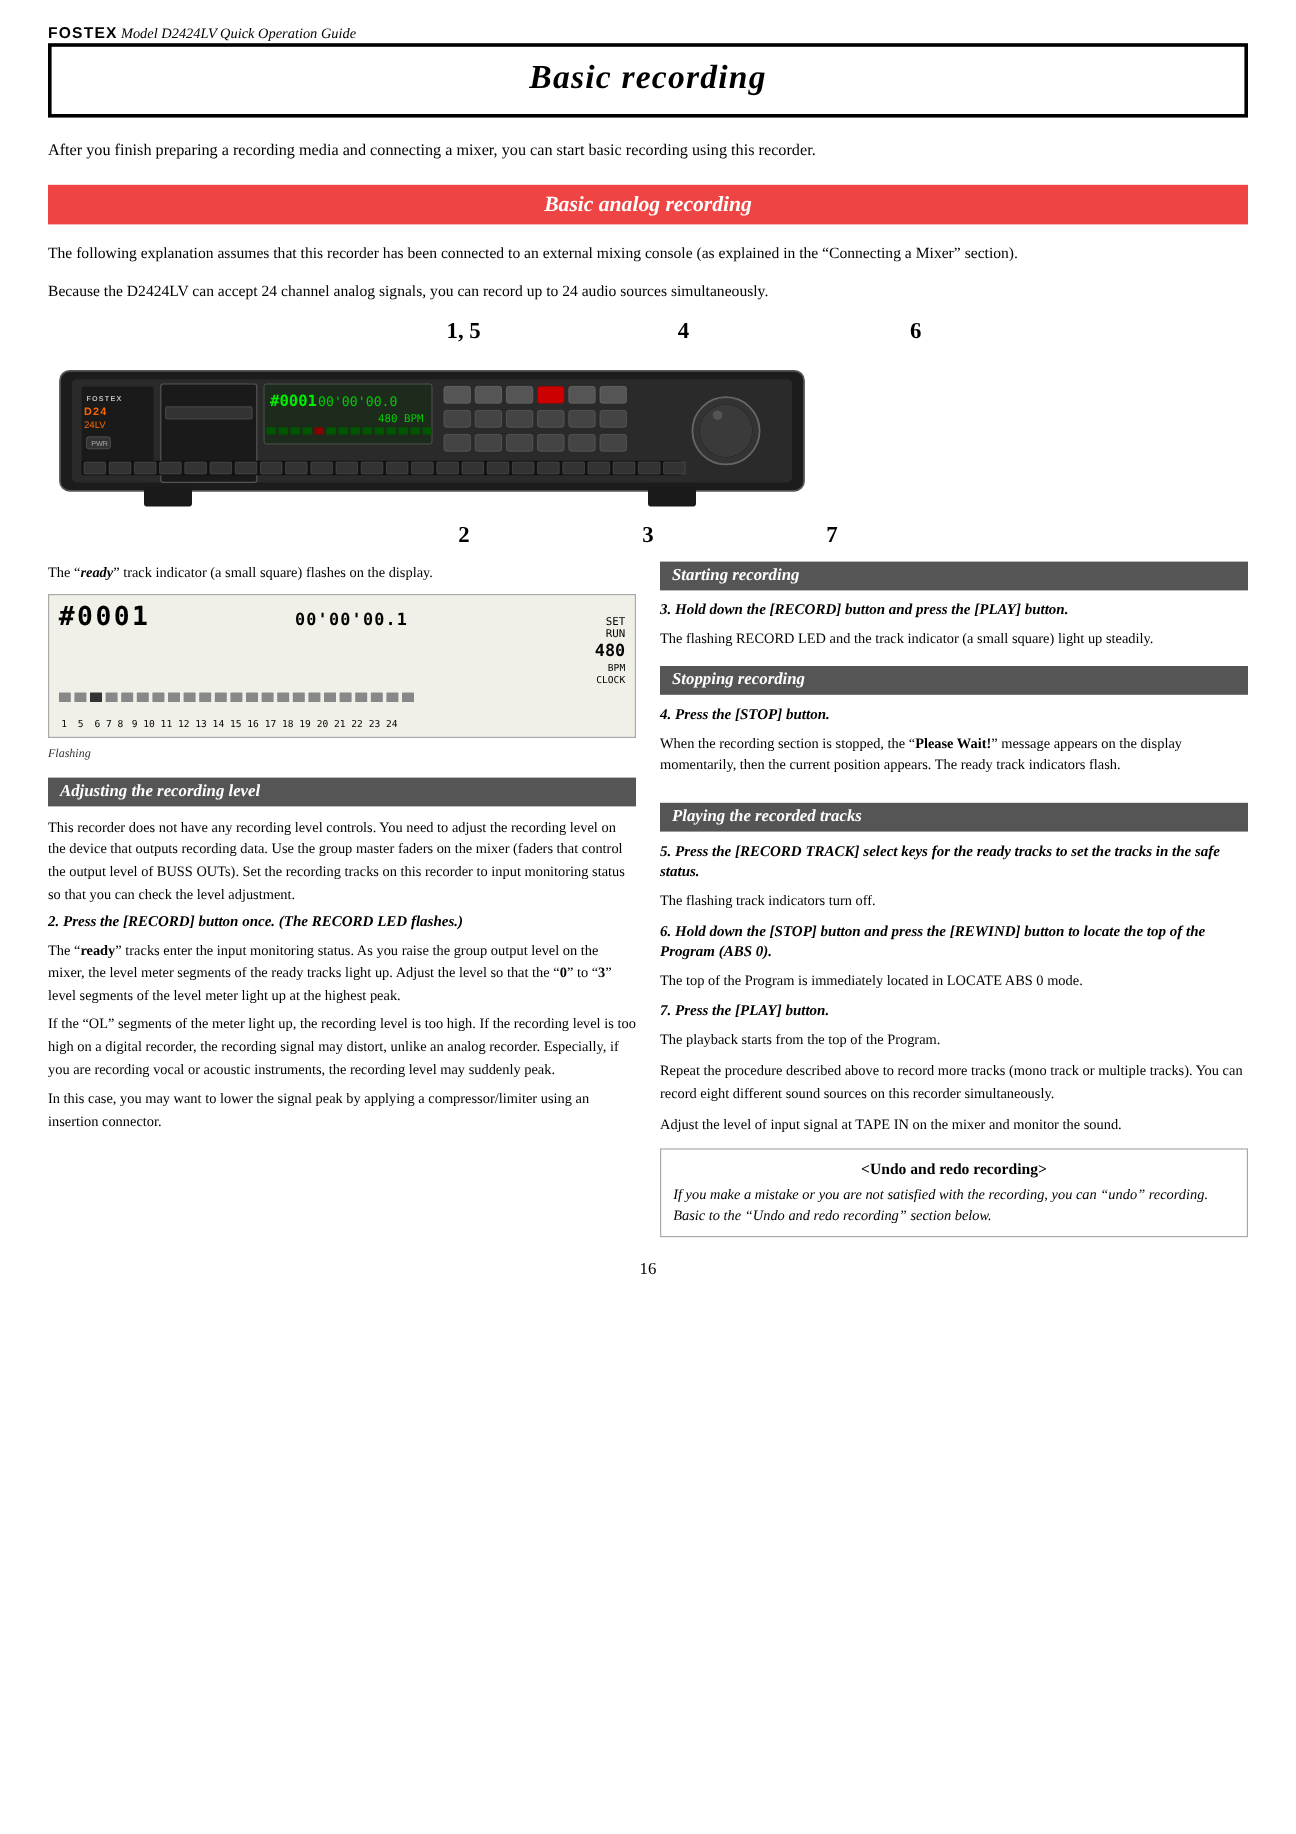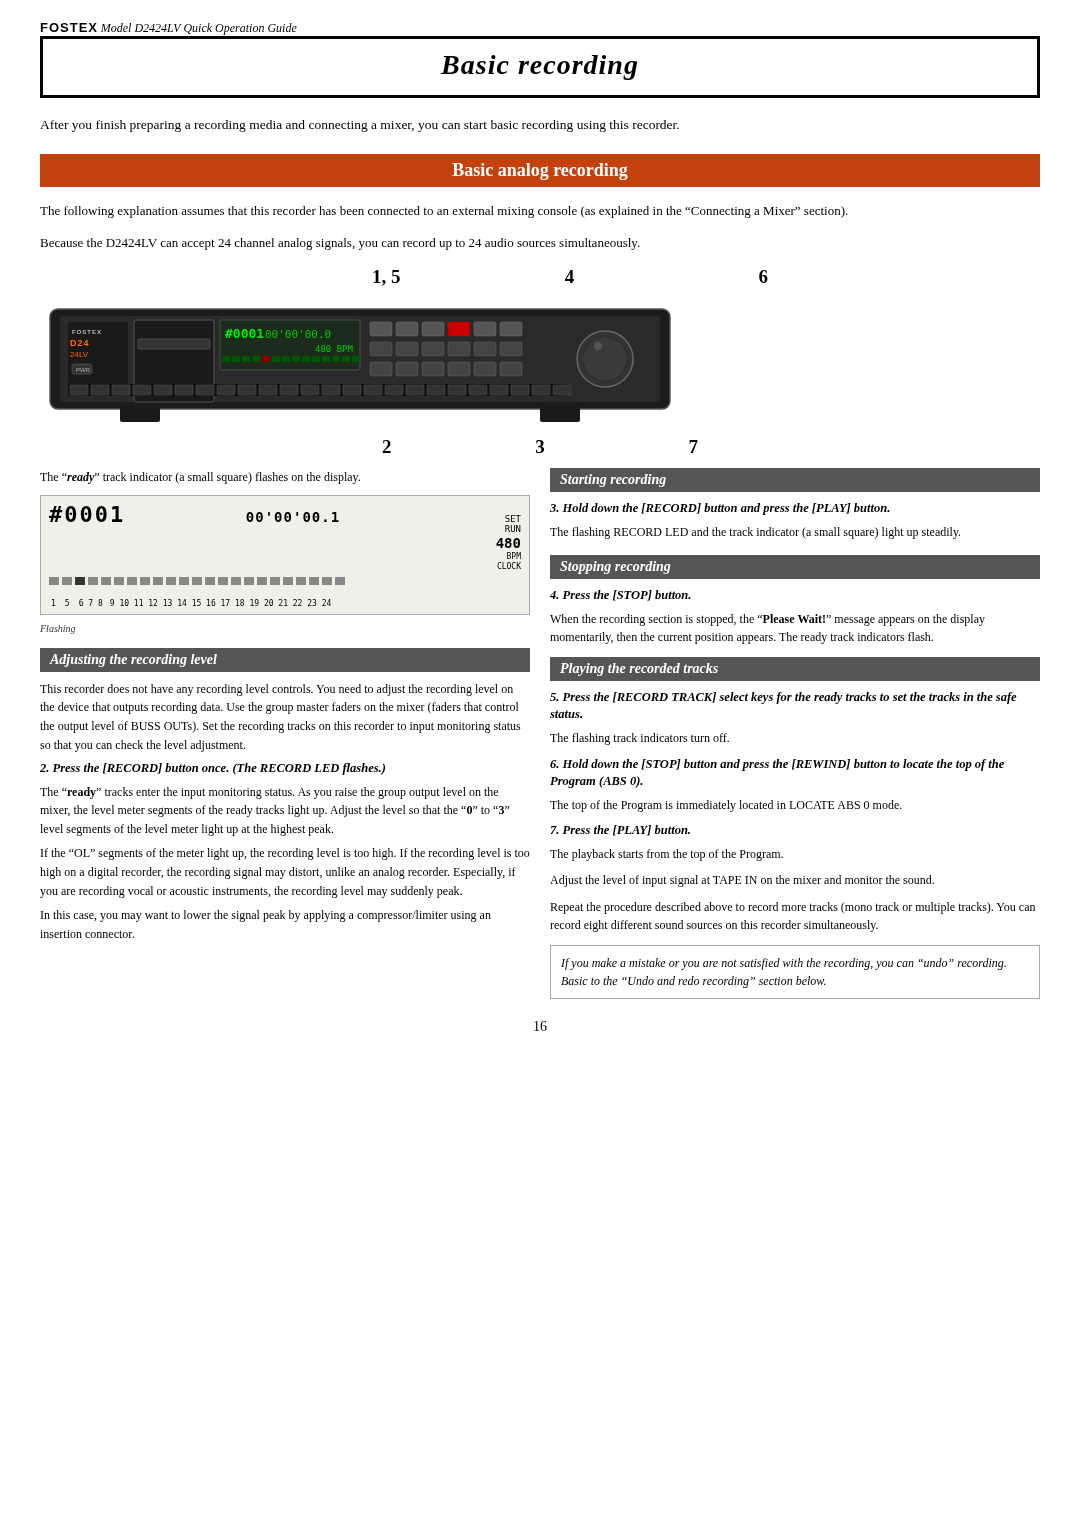--- a/index.html
+++ b/index.html
@@ -31,25 +31,26 @@
       padding: 10px 0 14px 0;
       margin-bottom: 16px;
       letter-spacing: 1px;
     }
     .intro-text {
       font-size: 13.5px;
       line-height: 1.6;
       margin-bottom: 18px;
     }
     .section-header {
-      background: #c2410c;
+      background: #ef4444;
       color: #fff;
       text-align: center;
       font-size: 18px;
       font-weight: 900;
+      font-style: italic;
       padding: 6px 0;
       margin-bottom: 14px;
     }
     .basic-analog-intro {
       font-size: 13px;
       line-height: 1.6;
       margin-bottom: 12px;
     }
     
     .two-col {
@@ -398,39 +399,40 @@
 
     <p class="step-bold">
       <em>4. Press the [STOP] button.</em>
     </p>
     <p class="step-text">
       When the recording section is stopped, the “<strong>Please Wait!</strong>”
       message appears on the display momentarily, then the
       current position appears.  The ready track indicators flash.
     </p>
 
-    <div class="subsection-header" style="margin-top:10px;">Playing the recorded tracks</div>
+    <div class="subsection-header" style="margin-top:22px;">Playing the recorded tracks</div>
 
     <p class="step-bold">
       <em>5. Press the [RECORD TRACK] select keys for the ready tracks to set the tracks in the safe status.</em>
     </p>
     <p class="step-text">The flashing track indicators turn off.</p>
 
     <p class="step-bold">
       <em>6.  Hold down the [STOP] button and press the [REWIND] button to locate the top of the Program (ABS 0).</em>
     </p>
     <p class="step-text">The top of the Program is immediately located in LOCATE ABS 0 mode.</p>
 
     <p class="step-bold">
       <em>7. Press the [PLAY] button.</em>
     </p>
     <p class="step-text">The playback starts from the top of the Program.</p>
+    <p class="step-text">Repeat the procedure described above to record more tracks (mono track or multiple tracks). You can record eight different sound sources on this recorder simultaneously.</p>
     <p class="step-text">Adjust the level of input signal at TAPE IN on the mixer and monitor the sound.</p>
-    <p class="step-text">Repeat the procedure described above to record more tracks (mono track or multiple tracks). You can record eight different sound sources on this recorder simultaneously.</p>
 
     <div class="undo-box">
+      <div class="undo-title">&lt;Undo and redo recording&gt;</div>
       <p class="undo-text">If you make a mistake or you are not satisfied with the recording, you can “undo” recording. Basic to the “Undo and redo recording” section below.</p>
     </div>
   </div>
 
 </div>
 
 <div class="page-number">16</div>
 
 </body></html>

